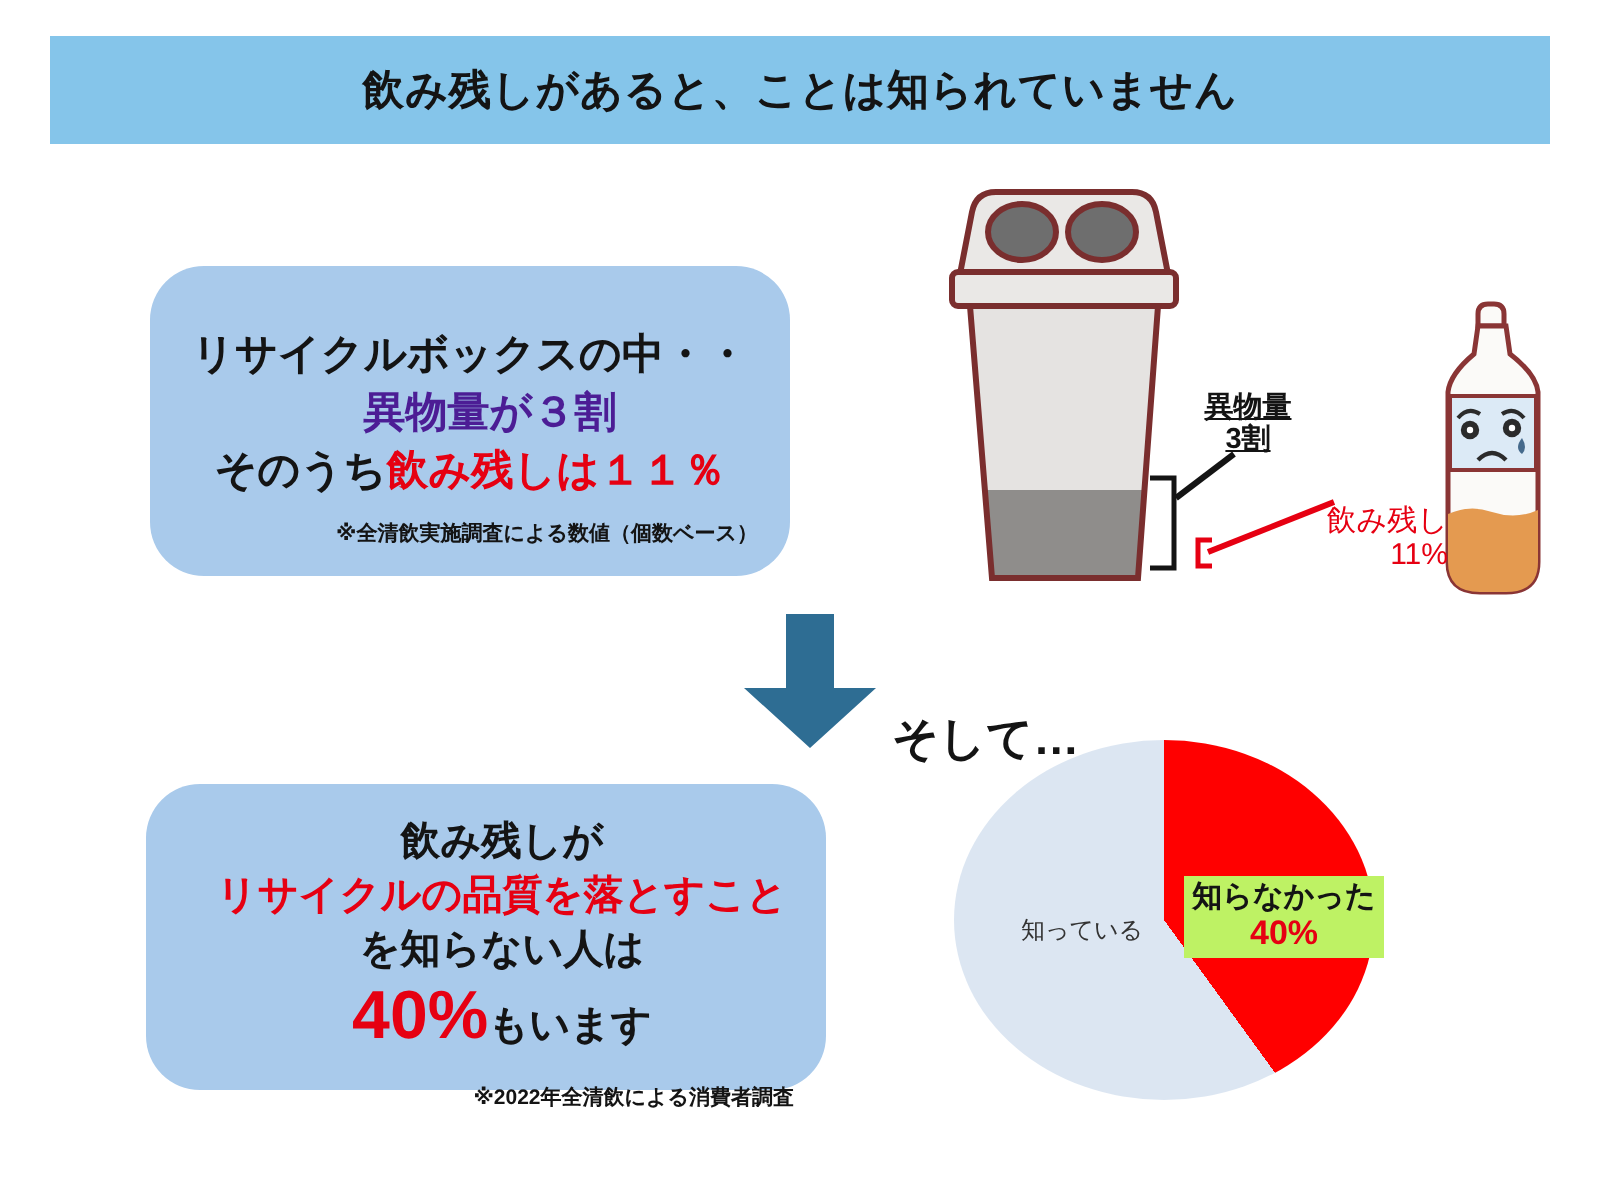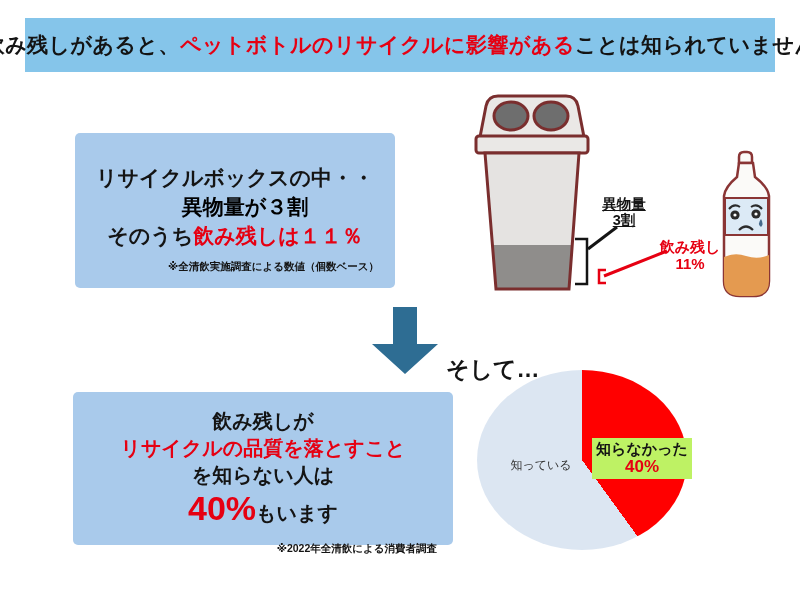--- a/index.html
+++ b/index.html
@@ -4,54 +4,53 @@
 <style>
   html,body{margin:0;padding:0;background:#fff;}
   .page{position:relative;width:800px;height:600px;background:#ffffff;overflow:hidden;
         font-family:"Liberation Sans","DejaVu Sans",sans-serif;}
   
   .banner{position:absolute;left:25px;top:18px;width:750px;height:54px;background:#85C5EA;
           display:flex;align-items:center;justify-content:center;white-space:nowrap;
           font-size:21px;font-weight:bold;color:#141414;letter-spacing:.5px;}
   .red{color:#E60012;}
   
-  .statbox{position:absolute;background:#A9CAEB;border-radius:5px;text-align:center;
+  .statbox{position:absolute;background:#A9CAEB;border-radius:27px;text-align:center;
            color:#141414;font-weight:bold;}
   .box-top{left:75px;top:133px;width:320px;height:155px;padding-top:0;}
   .box-top .lines{margin-top:30px;font-size:21px;line-height:29px;}
-  .box-bottom{left:73px;top:392px;width:380px;height:153px;}
+  .box-bottom{left:73px;top:392px;width:324px;height:153px;padding-left:16px;}
   .box-bottom .lines{margin-top:16px;font-size:20px;line-height:27px;}
   .value-line{font-size:20px;line-height:38px;}
   .value-line .big{font-size:34px;}
   .footnote{font-size:10.5px;font-weight:bold;text-align:right;padding-right:16px;margin-top:10px;color:#141414;}
   
   .bin-label{position:absolute;left:590px;top:196px;width:68px;text-align:center;
              font-size:14.5px;font-weight:bold;color:#141414;line-height:16px;text-decoration:underline;}
-  .leftover-label{position:absolute;left:656px;top:238px;width:68px;text-align:center;
-             font-size:15px;font-weight:bold;color:#E60012;line-height:17px;}
+  .leftover-label{position:absolute;left:656px;top:252px;width:68px;text-align:right;
+             font-size:15px;font-weight:normal;color:#E60012;line-height:17px;}
   .soshite{position:absolute;left:446px;top:334px;font-size:23px;font-weight:bold;color:#141414;margin-top:20px;}
   
   .pie{position:absolute;left:477px;top:370px;width:210px;height:180px;border-radius:50%;
        background:conic-gradient(#FF0000 0 40%,#DCE6F2 40% 100%);}
   .pie-inner-label{position:absolute;left:503px;top:457px;width:76px;text-align:center;
        font-size:12px;color:#333;}
   .pie-callout{position:absolute;left:592px;top:438px;width:100px;background:#FFFF00;
        text-align:center;padding:2px 0 3px 0;}
   .pie-callout .l1{font-size:15px;font-weight:bold;color:#141414;line-height:18px;}
   .pie-callout .l2{font-size:17px;font-weight:bold;color:#E60012;line-height:18px;}
   svg.art{position:absolute;left:0;top:0;pointer-events:none;}
 </style>
 </head>
 <body>
 
 <div class="page">
 
   <div class="banner" style="background: rgb(133, 197, 234);">
     <span>飲み残しがあると、</span>
-      <span class="red" style="color: rgb(230, 0, 18);">ペットボトルのリサイクルに影響がある</span>
       <span>ことは知られていません</span>
   </div>
 
   <svg class="art" width="800" height="600" viewBox="0 0 800 600">
 
     <g>
       <path d="M480,137 L486,106 Q488,96 498,96 L566,96 Q576,96 578,106 L584,137 Z" fill="#EAE8E6" stroke="#7A2E2E" stroke-width="3"></path>
       <ellipse cx="511" cy="116" rx="17" ry="14" fill="#6E6E6E" stroke="#7A2E2E" stroke-width="3"></ellipse>
       <ellipse cx="551" cy="116" rx="17" ry="14" fill="#6E6E6E" stroke="#7A2E2E" stroke-width="3"></ellipse>
       <rect x="476" y="136" width="112" height="17" rx="3" fill="#EAE8E6" stroke="#7A2E2E" stroke-width="3"></rect>
@@ -86,21 +85,21 @@
         <path d="M739,230 Q746,223 753,230" fill="none" stroke="#2B2B2B" stroke-width="2.2"></path>
       </g>
     </g>
 
     <polygon points="393,307 417,307 417,344 438,344 405,374 372,344 393,344" fill="#2E6D93"></polygon>
   </svg>
 
   <div class="statbox box-top" style="background: rgb(169, 202, 235);">
     <div class="lines">
       <div>リサイクルボックスの中・・</div>
-      <div class="red" style="color: #000000; margin-left: 20px;">異物量が３割</div>
+      <div class="red" style="color: #4c1d95; margin-left: 20px;">異物量が３割</div>
       <div><span>そのうち</span><span class="red" style="color: rgb(230, 0, 18);">飲み残しは１１％</span></div>
     </div>
     <div class="footnote">※全清飲実施調査による数値（個数ベース）</div>
   </div>
 
   <div class="bin-label">
     <div>異物量</div>
     <div>3割</div>
   </div>
   <div class="leftover-label">

